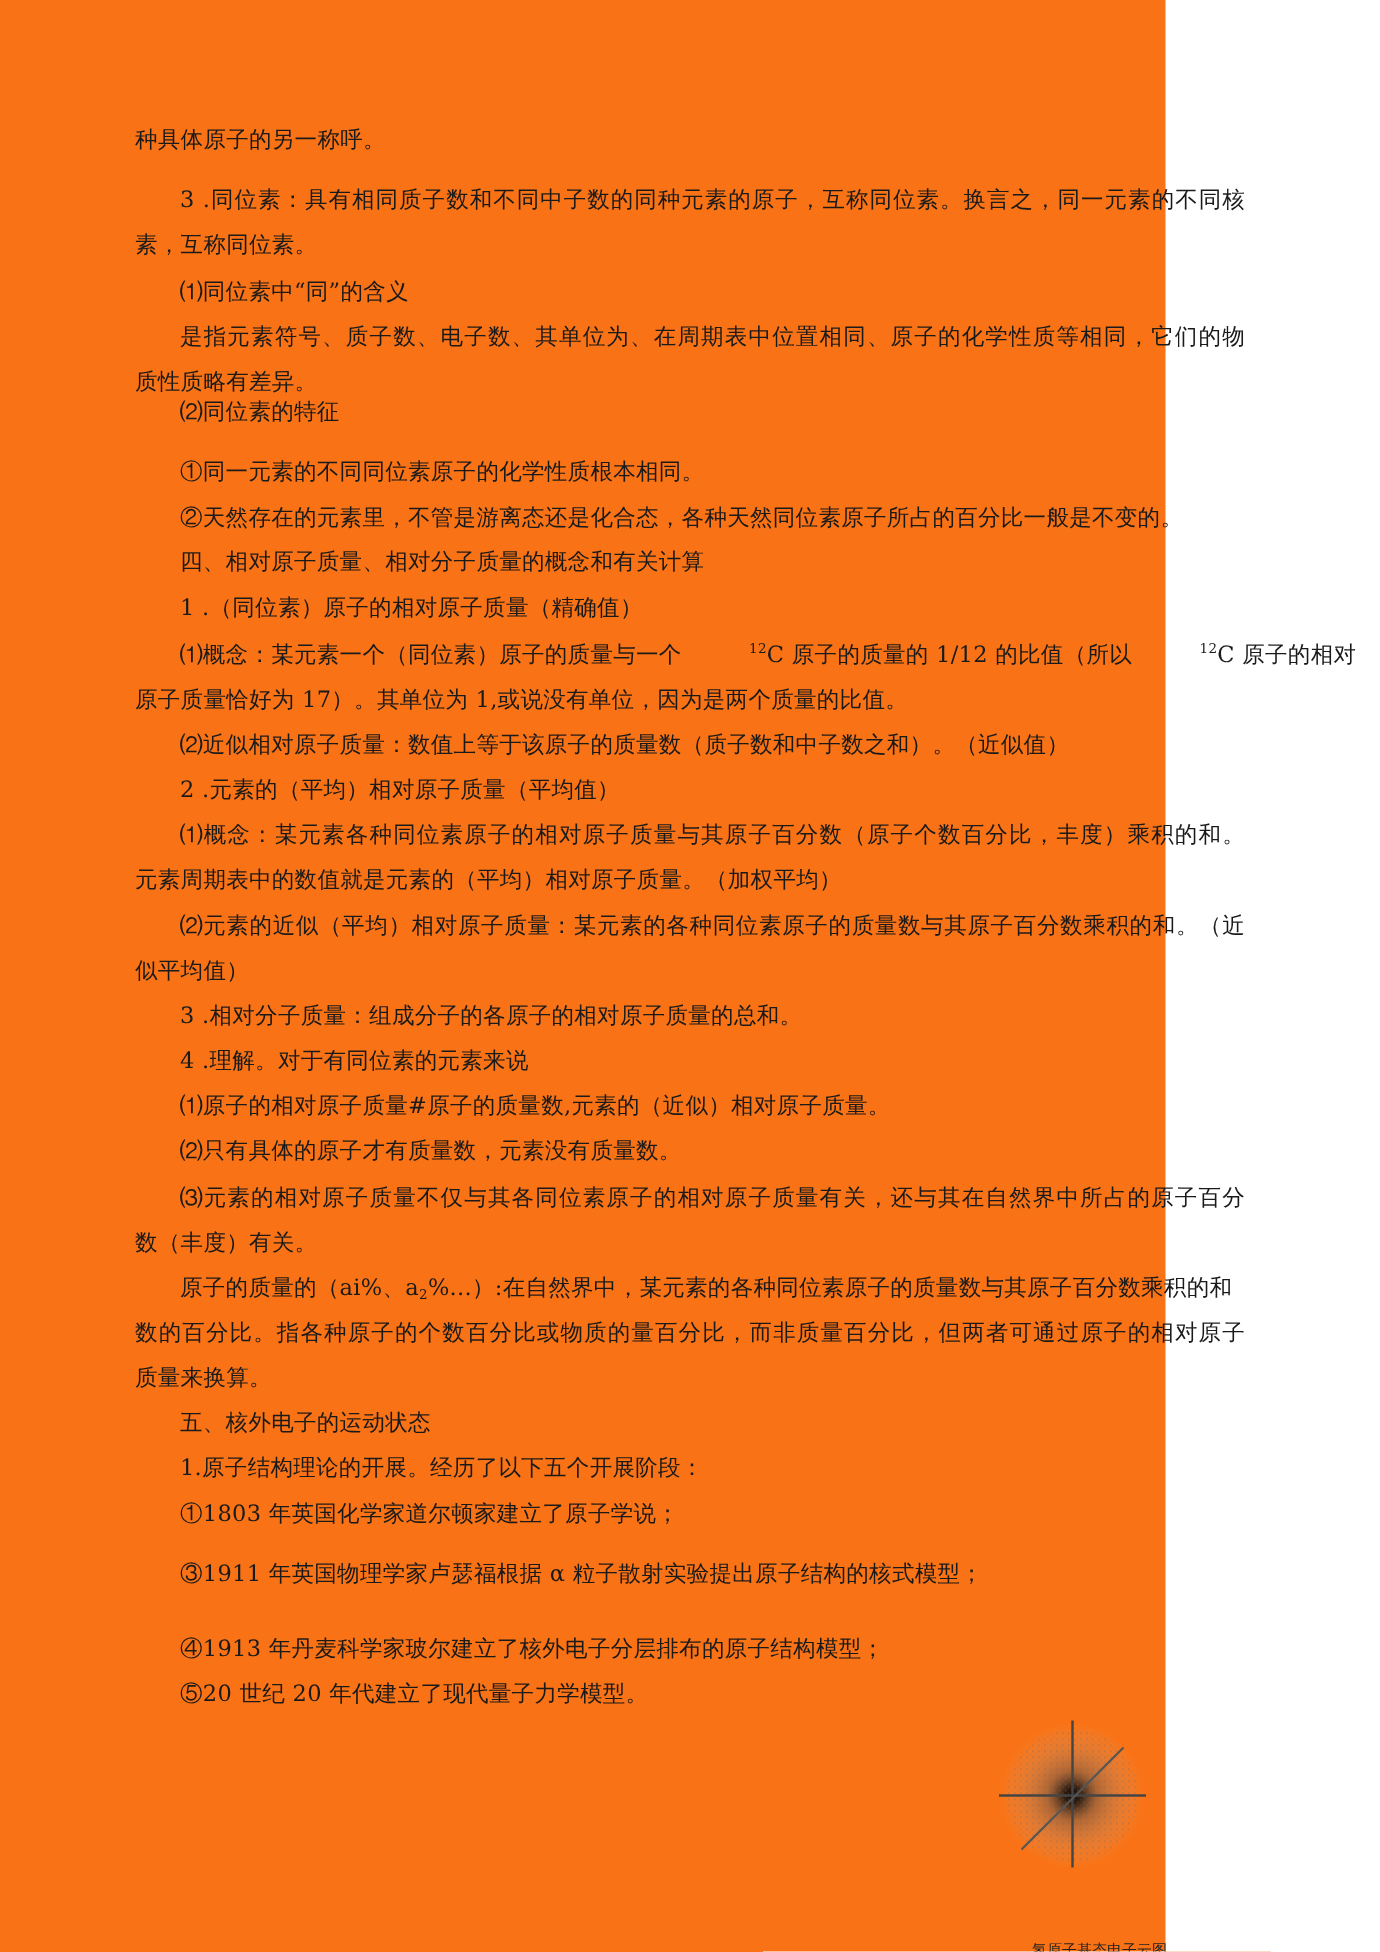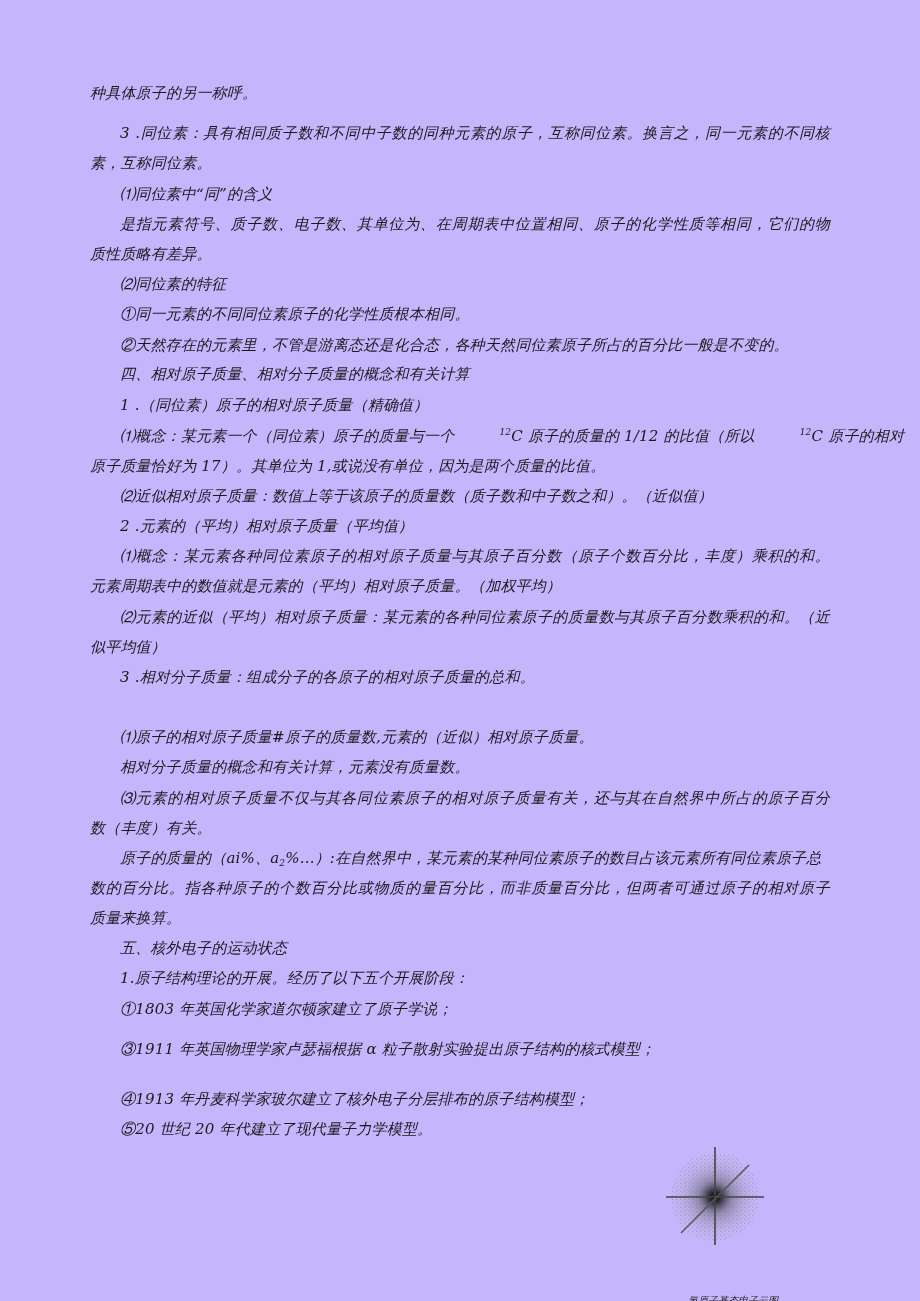--- a/index.html
+++ b/index.html
@@ -1,18 +1,18 @@
 <!DOCTYPE html>
 <html><head>
 <meta charset="utf-8">
 <style>
   html, body { margin: 0; padding: 0; background: #ffffff; }
   body { width: 920px; height: 1301px; position: relative; overflow: hidden;
          font-family: "DejaVu Serif", "Liberation Serif", serif; color: #1a1a1a; }
-  .page { position: absolute; left: 0; top: 0; width: 920px; height: 1301px; background: #c4b5fd; font-style: italic; }
+  .page { position: absolute; left: 0; top: 0; width: 777px; height: 1301px; background: #f97316; }
   .line { position: absolute; left: 90px; width: 740px; font-size: 15px; line-height: 20px;
           white-space: nowrap; letter-spacing: 0.2px; }
   .ind { left: 120px; width: 710px; }
   .just { text-align: justify; text-align-last: justify; }
   sup { font-size: 9px; vertical-align: 6px; line-height: 0; margin-left: 40px; }
   sub { font-size: 9px; vertical-align: -3px; line-height: 0; }
   .figure { position: absolute; left: 660px; top: 1143px; width: 120px; height: 105px; }
   .caption { position: absolute; left: 688px; top: 1294px; font-size: 10px; line-height: 14px;
              font-family: "DejaVu Sans", "Liberation Sans", sans-serif; color: #222; white-space: nowrap; }
 </style>
@@ -21,44 +21,45 @@
 
 <div class="page">
 
   <div class="line" style="top:83px">种具体原子的另一称呼。</div>
 
   <div class="line ind just" style="top:123px">3  .同位素：具有相同质子数和不同中子数的同种元素的原子，互称同位素。换言之，同一元素的不同核</div>
   <div class="line" style="top:153px">素，互称同位素。</div>
   <div class="line ind" style="top:184px">⑴同位素中“同”的含义</div>
   <div class="line ind just" style="top:214px">是指元素符号、质子数、电子数、其单位为、在周期表中位置相同、原子的化学性质等相同，它们的物</div>
   <div class="line" style="top:244px">质性质略有差异。</div>
-  <div class="line ind" style="top:274px">⑵同位素的特征</div>
+  <div class="line ind" style="top:264px">⑵同位素的特征</div>
   <div class="line ind" style="top:304px">①同一元素的不同同位素原子的化学性质根本相同。</div>
   <div class="line ind" style="top:335px">②天然存在的元素里，不管是游离态还是化合态，各种天然同位素原子所占的百分比一般是不变的。</div>
   <div class="line ind" style="top:364px">四、相对原子质量、相对分子质量的概念和有关计算</div>
   <div class="line ind" style="top:395px">1 .（同位素）原子的相对原子质量（精确值）</div>
 
   <div class="line ind" style="top:426px">
     <span>⑴概念：某元素一个（同位素）原子的质量与一个 </span><sup>12</sup><span>C 原子的质量的 1/12 的比值（所以 </span><sup>12</sup><span>C 原子的相对</span>
   </div>
   <div class="line" style="top:456px">原子质量恰好为 17）。其单位为 1,或说没有单位，因为是两个质量的比值。</div>
   <div class="line ind" style="top:486px">⑵近似相对原子质量：数值上等于该原子的质量数（质子数和中子数之和）。（近似值）</div>
   <div class="line ind" style="top:516px">2  .元素的（平均）相对原子质量（平均值）</div>
   <div class="line ind just" style="top:546px">⑴概念：某元素各种同位素原子的相对原子质量与其原子百分数（原子个数百分比，丰度）乘积的和。</div>
   <div class="line ind just" style="top:607px">⑵元素的近似（平均）相对原子质量：某元素的各种同位素原子的质量数与其原子百分数乘积的和。（近</div>
   <div class="line" style="top:576px">元素周期表中的数值就是元素的（平均）相对原子质量。（加权平均）</div>
   <div class="line" style="top:637px">似平均值）</div>
   <div class="line ind" style="top:667px">3  .相对分子质量：组成分子的各原子的相对原子质量的总和。</div>
+  <div class="line ind" style="top:697px">4  .理解。对于有同位素的元素来说</div>
   <div class="line ind" style="top:727px">⑴原子的相对原子质量#原子的质量数,元素的（近似）相对原子质量。</div>
-  <div class="line ind" style="top:757px">相对分子质量的概念和有关计算，元素没有质量数。</div>
+  <div class="line ind" style="top:757px">⑵只有具体的原子才有质量数，元素没有质量数。</div>
   <div class="line ind just" style="top:788px">⑶元素的相对原子质量不仅与其各同位素原子的相对原子质量有关，还与其在自然界中所占的原子百分</div>
   <div class="line" style="top:818px">数（丰度）有关。</div>
 
   <div class="line ind" style="top:848px">
-    <span>原子的质量的（ai%、a</span><sub>2</sub><span>%...）:在自然界中，某元素的某种同位素原子的数目占该元素所有同位素原子总</span>
+    <span>原子的质量的（ai%、a</span><sub>2</sub><span>%...）:在自然界中，某元素的各种同位素原子的质量数与其原子百分数乘积的和</span>
   </div>
   <div class="line just" style="top:878px">数的百分比。指各种原子的个数百分比或物质的量百分比，而非质量百分比，但两者可通过原子的相对原子</div>
   <div class="line" style="top:908px">质量来换算。</div>
 
   <div class="line ind" style="top:938px">五、核外电子的运动状态</div>
   <div class="line ind" style="top:968px">1.原子结构理论的开展。经历了以下五个开展阶段：</div>
   <div class="line ind" style="top:999px">①1803 年英国化学家道尔顿家建立了原子学说；</div>
   <div class="line ind" style="top:1039px">③1911 年英国物理学家卢瑟福根据 α 粒子散射实验提出原子结构的核式模型；</div>
   <div class="line ind" style="top:1089px">④1913 年丹麦科学家玻尔建立了核外电子分层排布的原子结构模型；</div>
   <div class="line ind" style="top:1119px">⑤20 世纪 20 年代建立了现代量子力学模型。</div>

